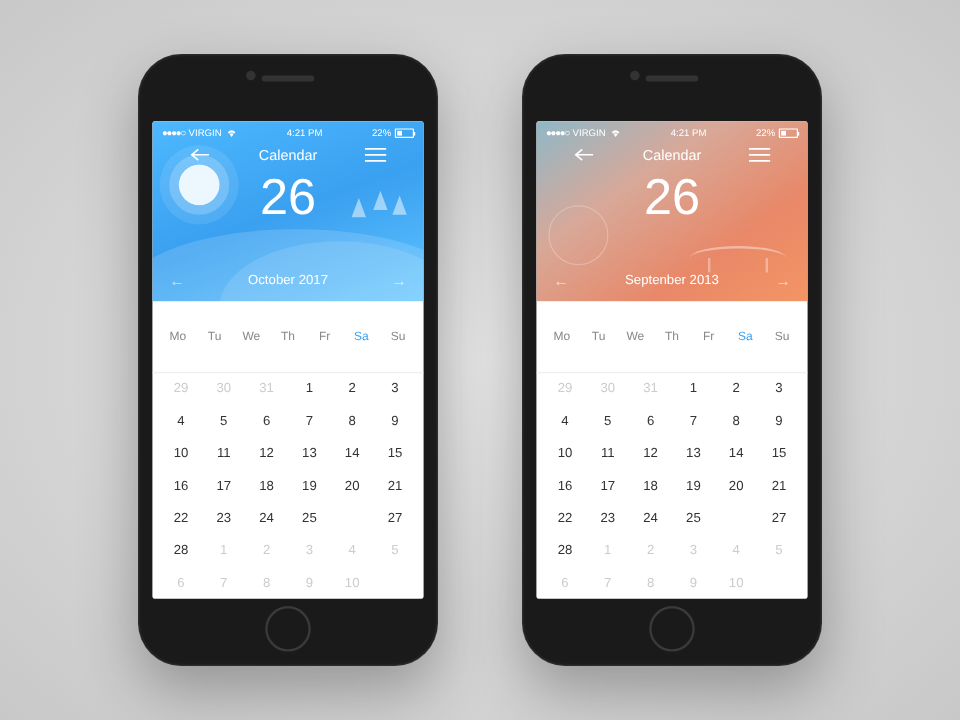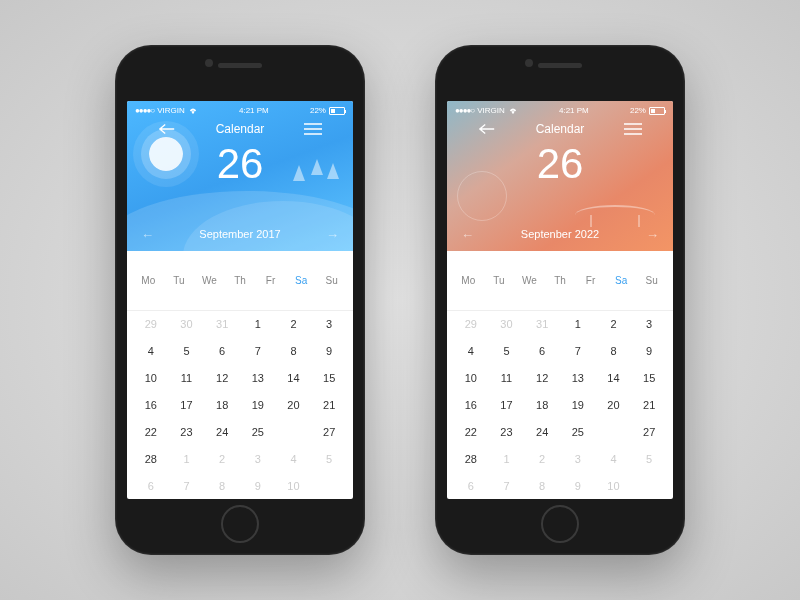--- a/index.html
+++ b/index.html
@@ -75,21 +75,21 @@
             <path d="M8 2 L2 7 L8 12 M2 7 L18 7" stroke="#fff" stroke-width="1.5" fill="none"></path>
           </svg>
         <span class="title">Calendar</span>
         <svg class="menu-icon" viewBox="0 0 18 14">
             <path d="M0 2 H18 M0 7 H18 M0 12 H18" stroke="#fff" stroke-width="1.5"></path>
           </svg>
       </div>
       <div class="big-day">26</div>
       <div class="month-row">
         <span class="arrow">←</span>
-        <span>September 2017</span>
+        <span>October 2017</span>
         <span class="arrow">→</span>
       </div>
     </div>
     <div class="weekdays">
         <span>Mo</span>
         <span>Tu</span>
         <span>We</span>
         <span>Th</span>
         <span>Fr</span>
         <span class="sat">Sa</span>
@@ -168,21 +168,21 @@
             <path d="M8 2 L2 7 L8 12 M2 7 L18 7" stroke="#fff" stroke-width="1.5" fill="none"></path>
           </svg>
         <span class="title">Calendar</span>
         <svg class="menu-icon" viewBox="0 0 18 14">
             <path d="M0 2 H18 M0 7 H18 M0 12 H18" stroke="#fff" stroke-width="1.5"></path>
           </svg>
       </div>
       <div class="big-day">26</div>
       <div class="month-row">
         <span class="arrow">←</span>
-        <span>Septenber 2022</span>
+        <span>Septenber 2013</span>
         <span class="arrow">→</span>
       </div>
     </div>
     <div class="weekdays">
         <span>Mo</span>
         <span>Tu</span>
         <span>We</span>
         <span>Th</span>
         <span>Fr</span>
         <span class="sat">Sa</span>

